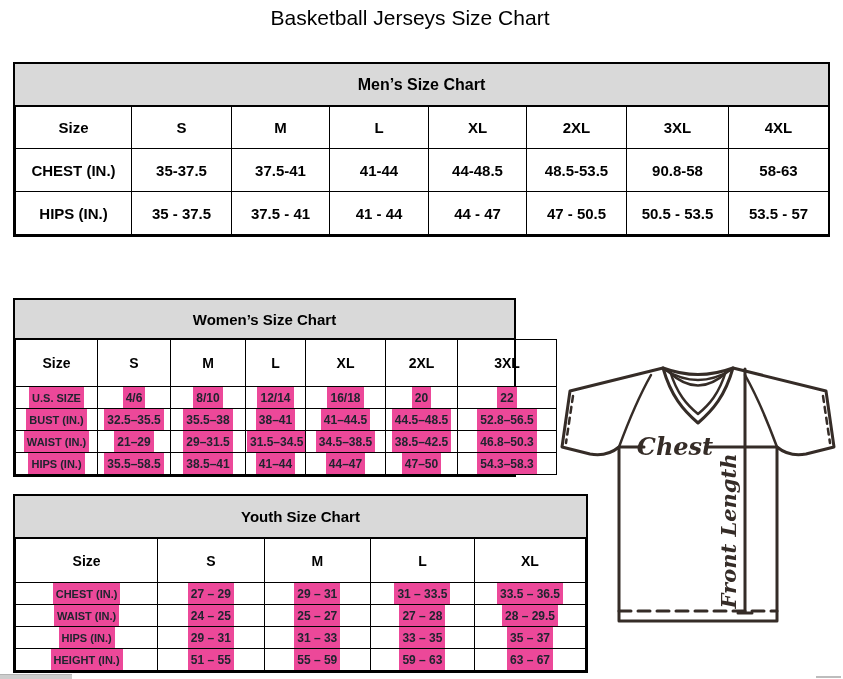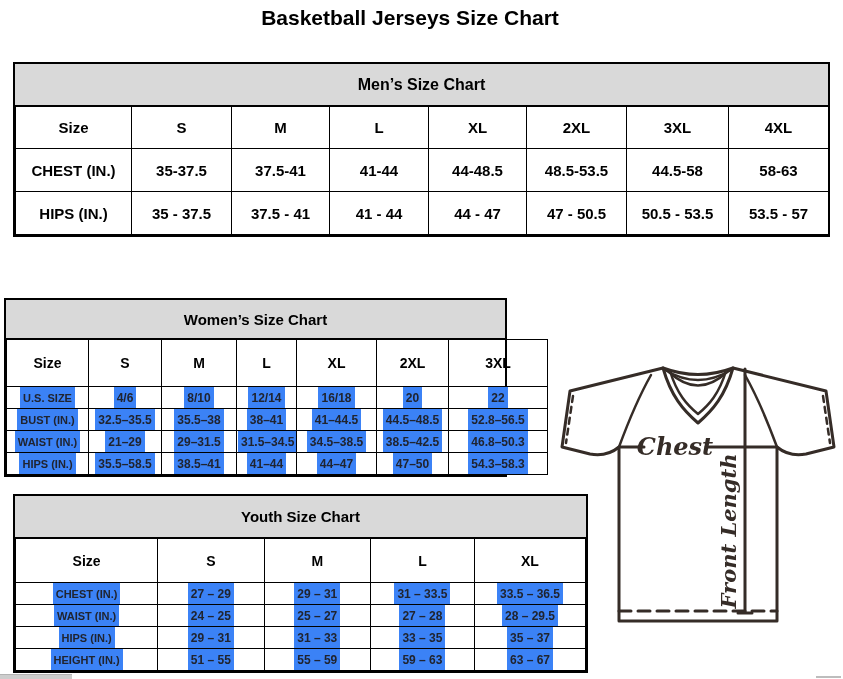--- a/index.html
+++ b/index.html
@@ -2,50 +2,50 @@
 <html><head>
 <meta charset="utf-8">
 <style>
   html,body{margin:0;padding:0;}
   body{
     width:843px;height:679px;position:relative;background:#ffffff;
     font-family:"Liberation Sans",sans-serif;overflow:hidden;
   }
   .page-title{
     position:absolute;top:6px;left:0;width:820px;text-align:center;
-    font-size:21px;font-weight:bold;color:#000;
+    font-size:21px;font-weight:normal;color:#000;
   }
   .chart-box{position:absolute;border:2px solid #000;box-sizing:border-box;background:#fff;}
   .chart-band{
     background:#d9d9d9;border-bottom:1px solid #000;
     display:flex;align-items:center;justify-content:center;
     font-weight:bold;color:#000;
   }
   #mens-chart{left:13px;top:62px;width:817px;}
   #mens-chart .chart-band{height:41px;font-size:16px;}
-  #womens-chart{left:4px;top:298px;width:503px;}
+  #womens-chart{left:13px;top:298px;width:503px;}
   #womens-chart .chart-band{height:38px;font-size:15px;}
   #youth-chart{left:13px;top:494px;width:575px;}
   #youth-chart .chart-band{height:41px;font-size:15px;}
 
   table.size-table{border-collapse:collapse;table-layout:fixed;width:100%;}
   table.size-table td,table.size-table th{
     border:1px solid #000;text-align:center;vertical-align:middle;
     padding:0 1px;overflow:hidden;white-space:nowrap;
   }
   
   #mens-chart th{height:41px;font-size:15px;color:#000;}
   #mens-chart td{height:42px;font-size:15px;font-weight:bold;color:#000;}
   
   #womens-chart th{height:46px;font-size:14px;color:#000;}
   #womens-chart td{height:21px;font-size:12px;font-weight:bold;color:#20242f;}
   
   #youth-chart th{height:43px;font-size:14px;color:#000;}
   #youth-chart td{height:21px;font-size:12px;font-weight:bold;color:#20242f;}
-  #womens-chart td .hl,#youth-chart td .hl{background:#3b82f6;padding:12px 3px;}
+  #womens-chart td .hl,#youth-chart td .hl{background:#ec4899;padding:12px 3px;}
   #womens-chart td:first-child,#youth-chart td:first-child{font-size:11px;}
 
   #jersey-diagram{position:absolute;left:558px;top:354px;width:287px;height:275px;}
 
   .scroll-frag-left{
     position:absolute;left:0;top:674px;width:72px;height:5px;
     background:#cdcdcd;border-top:1px solid #b3b3b3;
   }
   .scroll-frag-right{
     position:absolute;left:816px;top:676px;width:25px;height:2px;background:#bdbdbd;
@@ -82,21 +82,21 @@
         </tr>
       </thead>
       <tbody>
         <tr>
           <td>CHEST (IN.)</td>
           <td>35-37.5</td>
           <td>37.5-41</td>
           <td>41-44</td>
           <td>44-48.5</td>
           <td>48.5-53.5</td>
-          <td>44.5-58</td>
+          <td>90.8-58</td>
           <td>58-63</td>
         </tr>
         <tr>
           <td>HIPS (IN.)</td>
           <td>35 - 37.5</td>
           <td>37.5 - 41</td>
           <td>41 - 44</td>
           <td>44 - 47</td>
           <td>47 - 50.5</td>
           <td>50.5 - 53.5</td>

